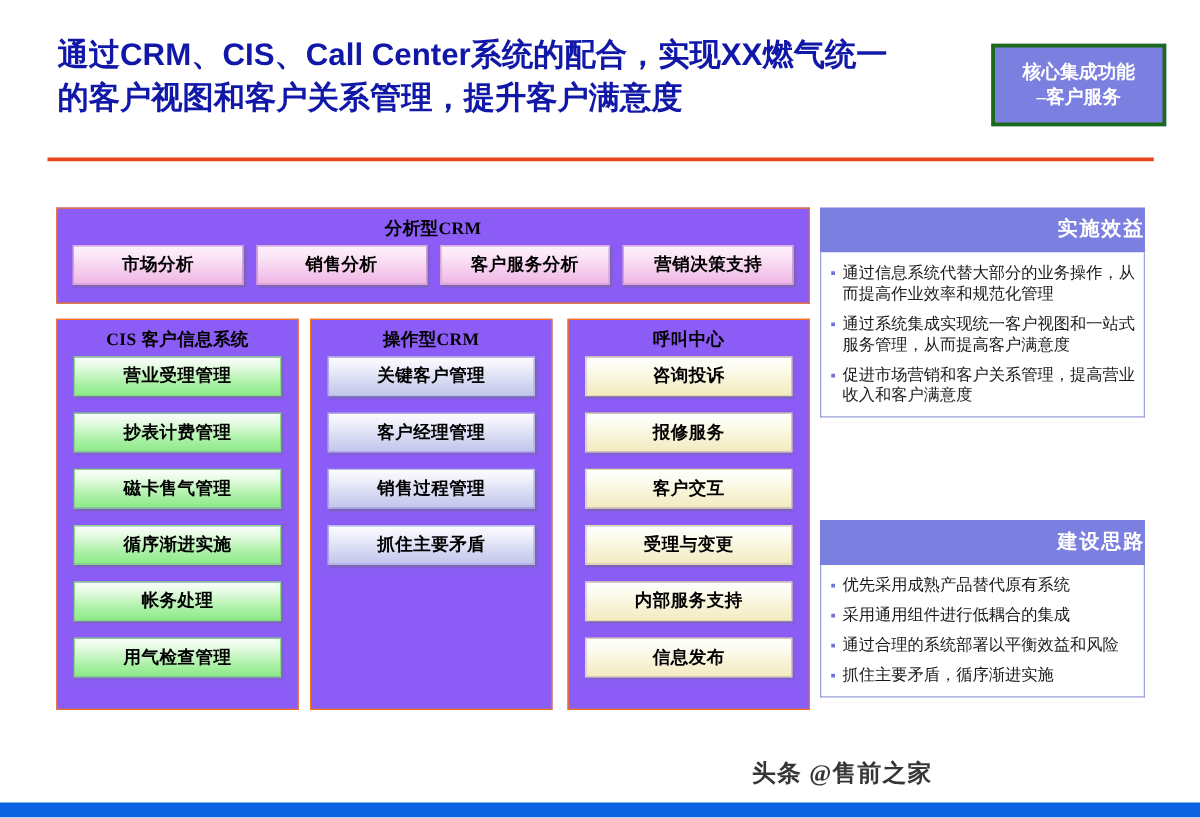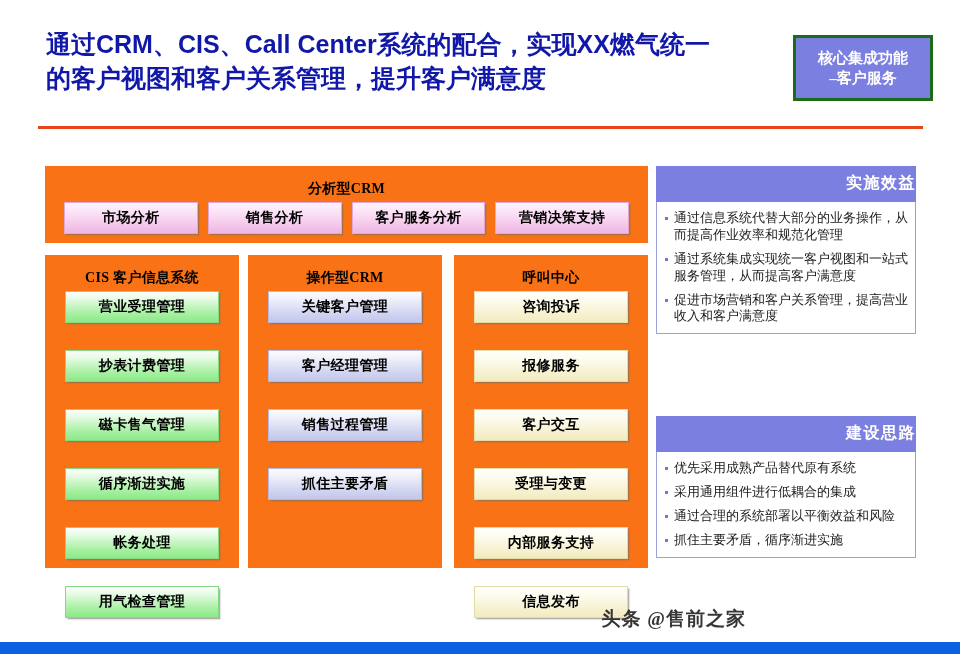--- a/index.html
+++ b/index.html
@@ -65,22 +65,22 @@
   #title-rule {
     position: absolute;
     left: 38px; top: 126px;
     width: 885px; height: 3px;
     background: #E8441C;
   }
 
   
   .panel {
     position: absolute;
-    background: #f97316;
-    border: 7px solid #f97316;
+    background: #8b5cf6;
+    border: 1px solid #f97316;
     box-sizing: border-box;
   }
   .panel-title {
     text-align: center;
     font-size: 14px;
     font-weight: bold;
     color: #000000;
     font-family: "Liberation Serif", "DejaVu Serif", serif;
     padding-top: 7px;
     padding-bottom: 4px;
@@ -132,21 +132,21 @@
 
   
   #panel-cis   { left: 45px;  top: 255px; width: 194px; height: 313px; }
   #panel-oper  { left: 248px; top: 255px; width: 194px; height: 313px; }
   #panel-call  { left: 454px; top: 255px; width: 194px; height: 313px; }
 
   .col-chips {
     padding: 0 13px;
     display: flex;
     flex-direction: column;
-    gap: 27px;
+    gap: 13px;
   }
 
   
   .info-panel {
     position: absolute;
     box-sizing: border-box;
   }
   .info-head {
     background: #7B7FE0;
     color: #ffffff;

